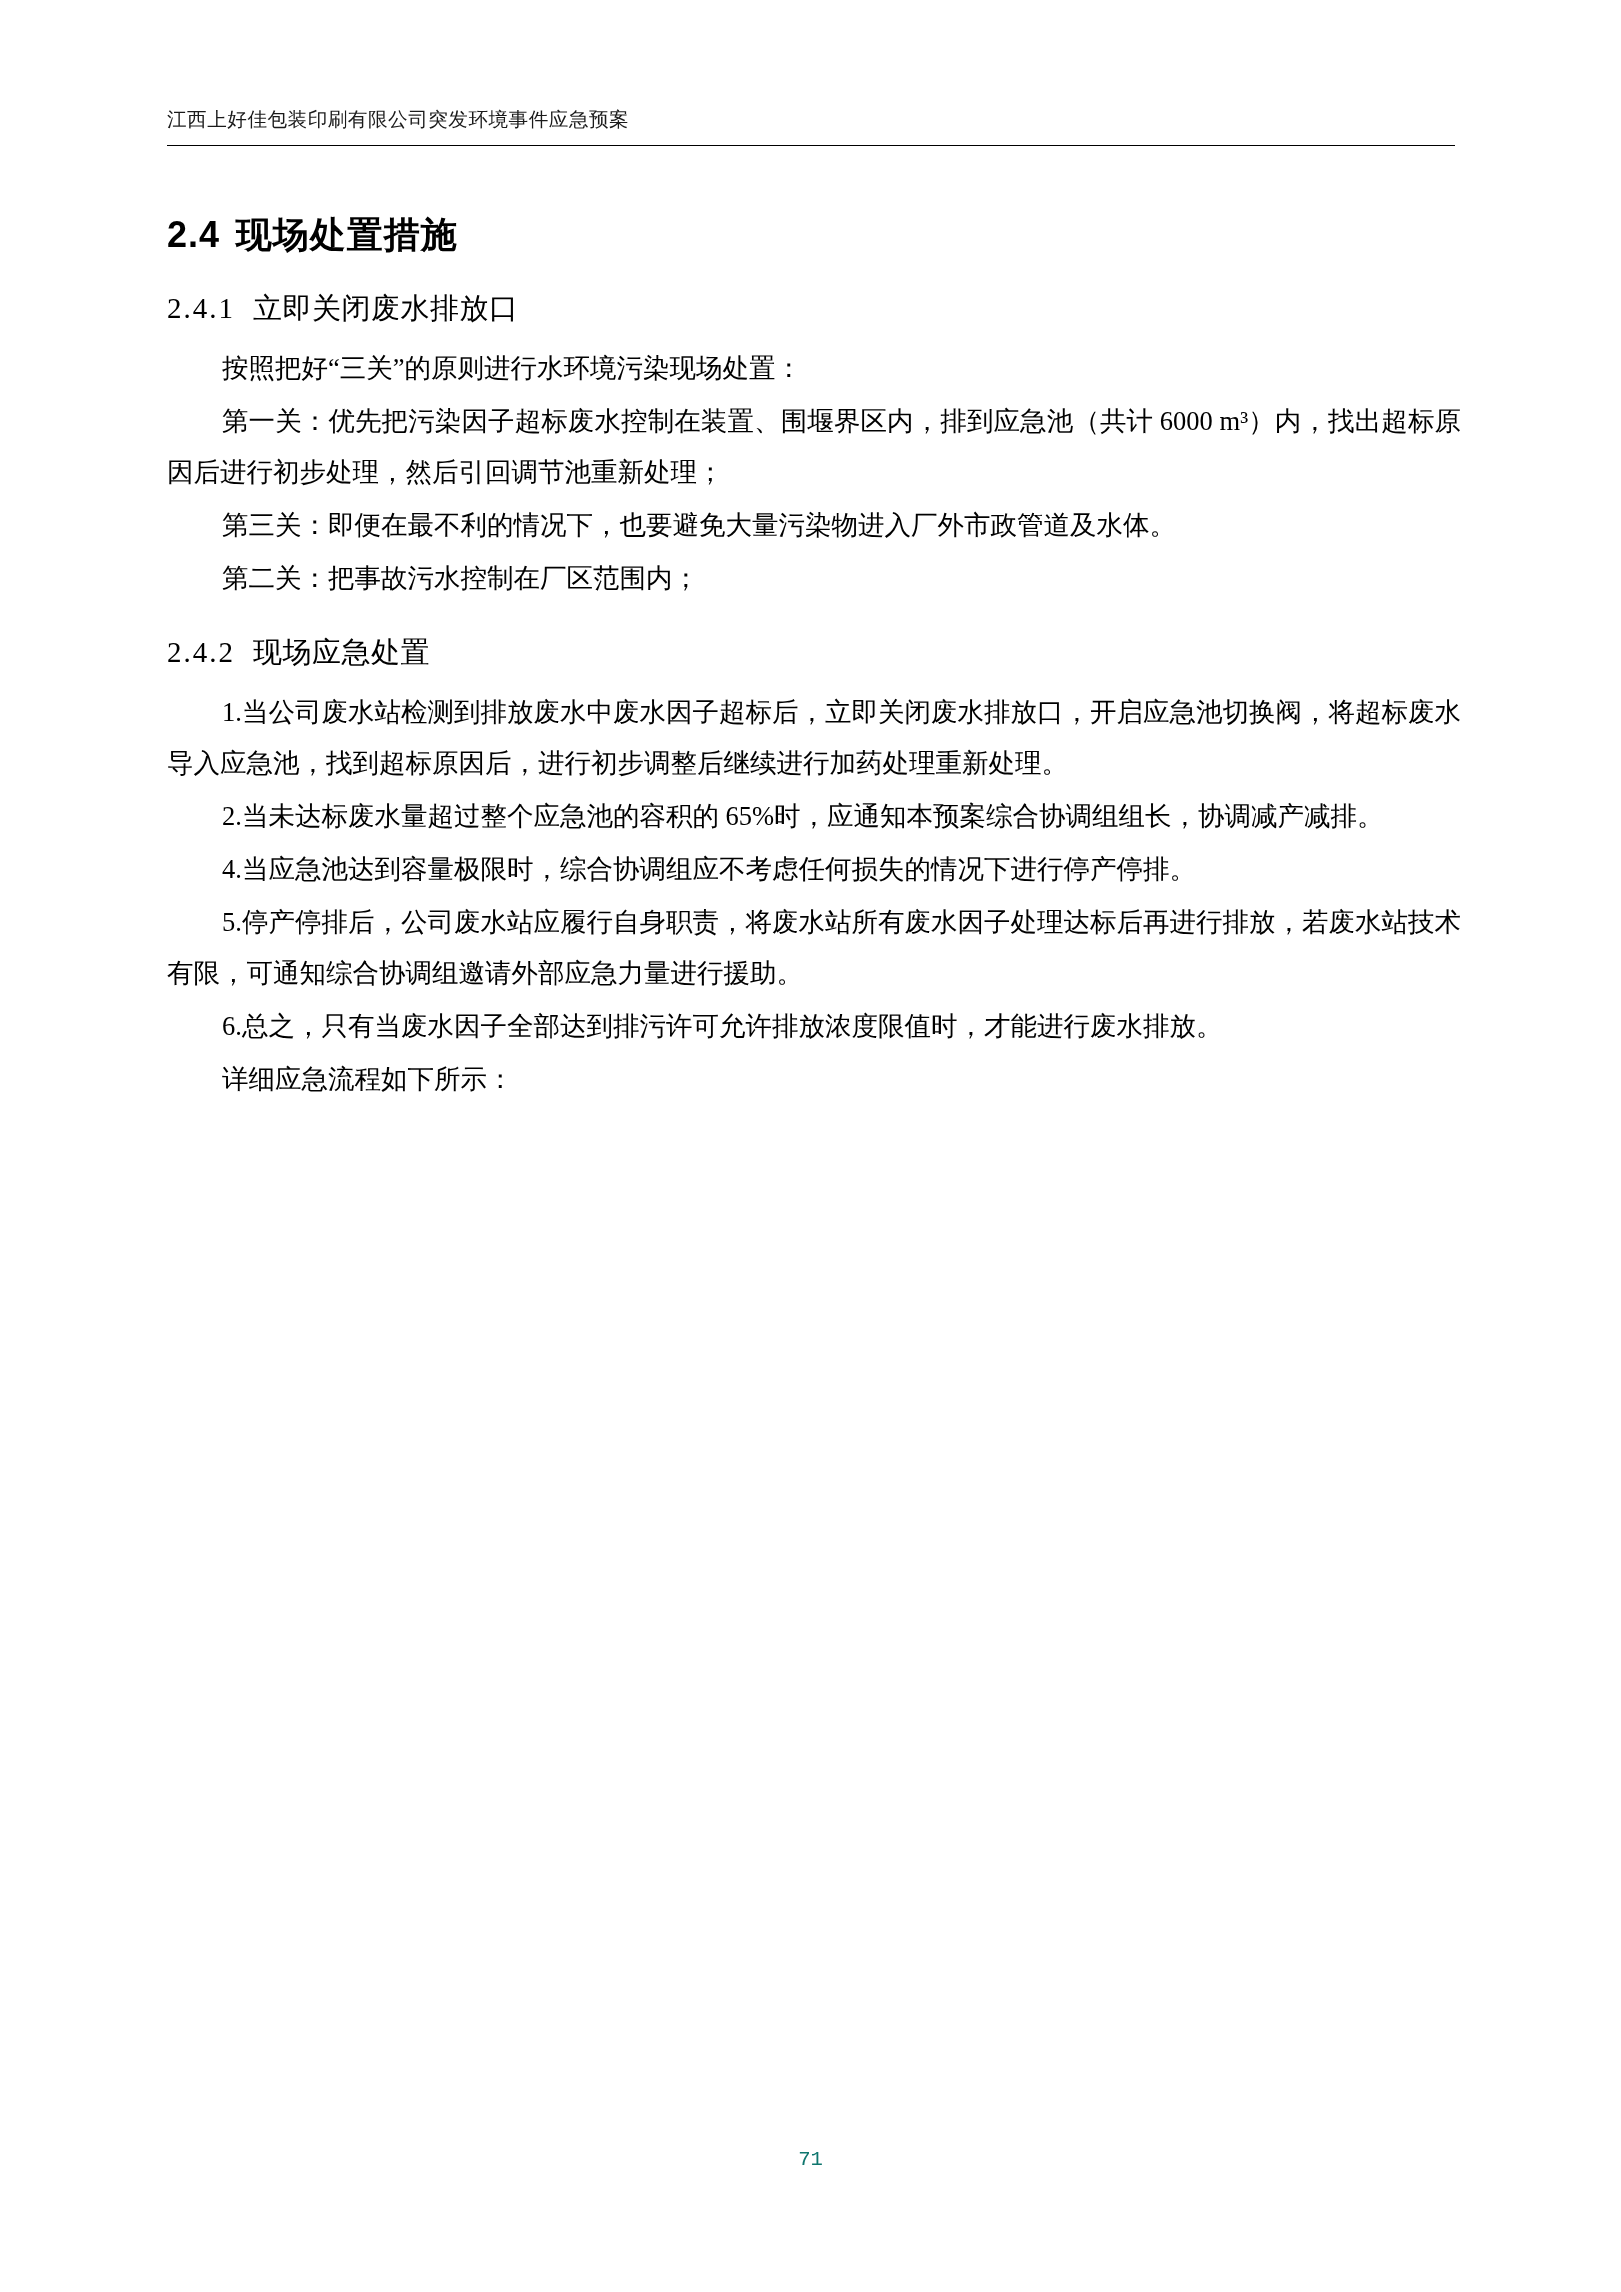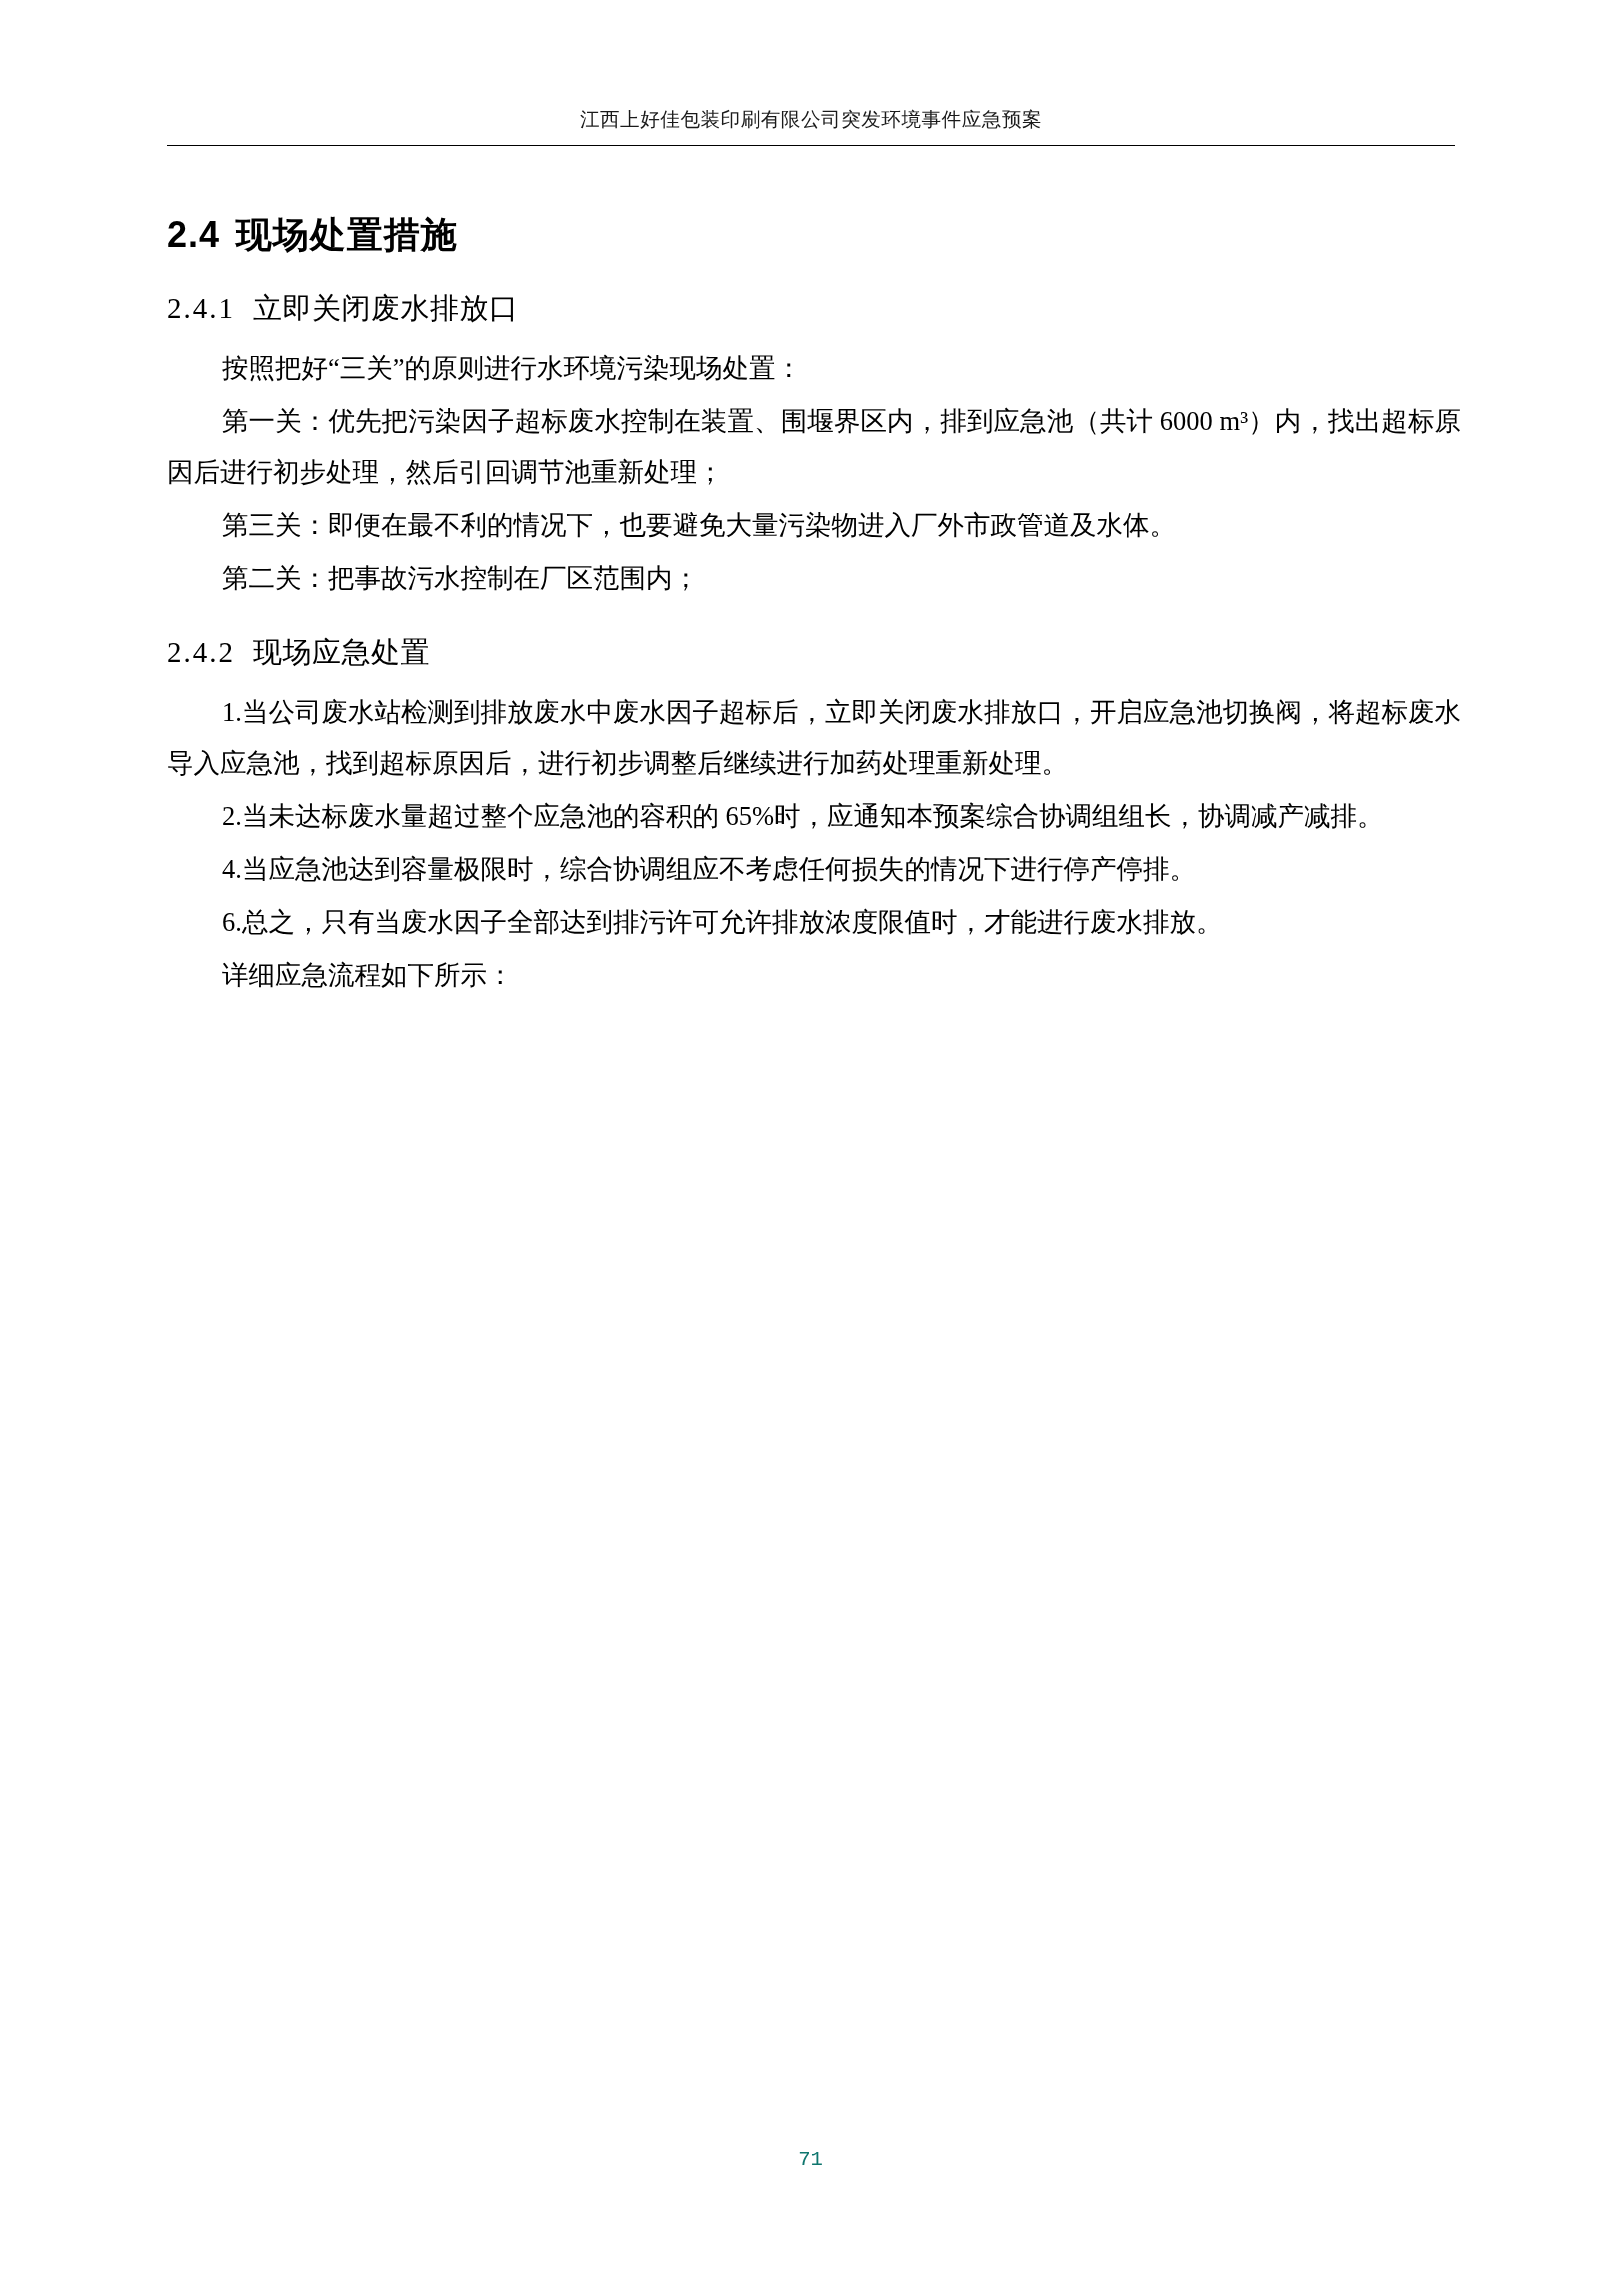--- a/index.html
+++ b/index.html
@@ -16,21 +16,20 @@
     color: #000000;
     box-sizing: border-box;
   }
   .header-area {
     position: absolute;
     top: 106px;
     left: 167px;
     width: 1288px;
   }
   .header-text {
-    text-align: center;
     font-family: "Liberation Sans", sans-serif;
     font-size: 19.6px;
     letter-spacing: 0.5px;
     color: #1a1a1a;
     padding-bottom: 11.8px;
   }
   .header-rule {
     border-bottom: 1.5px solid #000000;
     width: 100%;
   }
@@ -105,20 +104,21 @@
     <p class="body-par">第三关：即便在最不利的情况下，也要避免大量污染物进入厂外市政管道及水体。</p>
     <p class="body-par">第二关：把事故污水控制在厂区范围内；</p>
 
     <h2 class="sub-title">
       <span class="num">2.4.2</span><span>现场应急处置</span>
     </h2>
 
     <p class="body-par">1.当公司废水站检测到排放废水中废水因子超标后，立即关闭废水排放口，开启应急池切换阀，将超标废水导入应急池，找到超标原因后，进行初步调整后继续进行加药处理重新处理。</p>
     <p class="body-par">2.当未达标废水量超过整个应急池的容积的 65%时，应通知本预案综合协调组组长，协调减产减排。</p>
     <p class="body-par">4.当应急池达到容量极限时，综合协调组应不考虑任何损失的情况下进行停产停排。</p>
+    <p class="body-par">5.停产停排后，公司废水站应履行自身职责，将废水站所有废水因子处理达标后再进行排放，若废水站技术有限，可通知综合协调组邀请外部应急力量进行援助。</p>
     <p class="body-par">6.总之，只有当废水因子全部达到排污许可允许排放浓度限值时，才能进行废水排放。</p>
     <p class="body-par">详细应急流程如下所示：</p>
 
   </div>
 
   <div class="page-number">71</div>
 
 </div>
 
 

